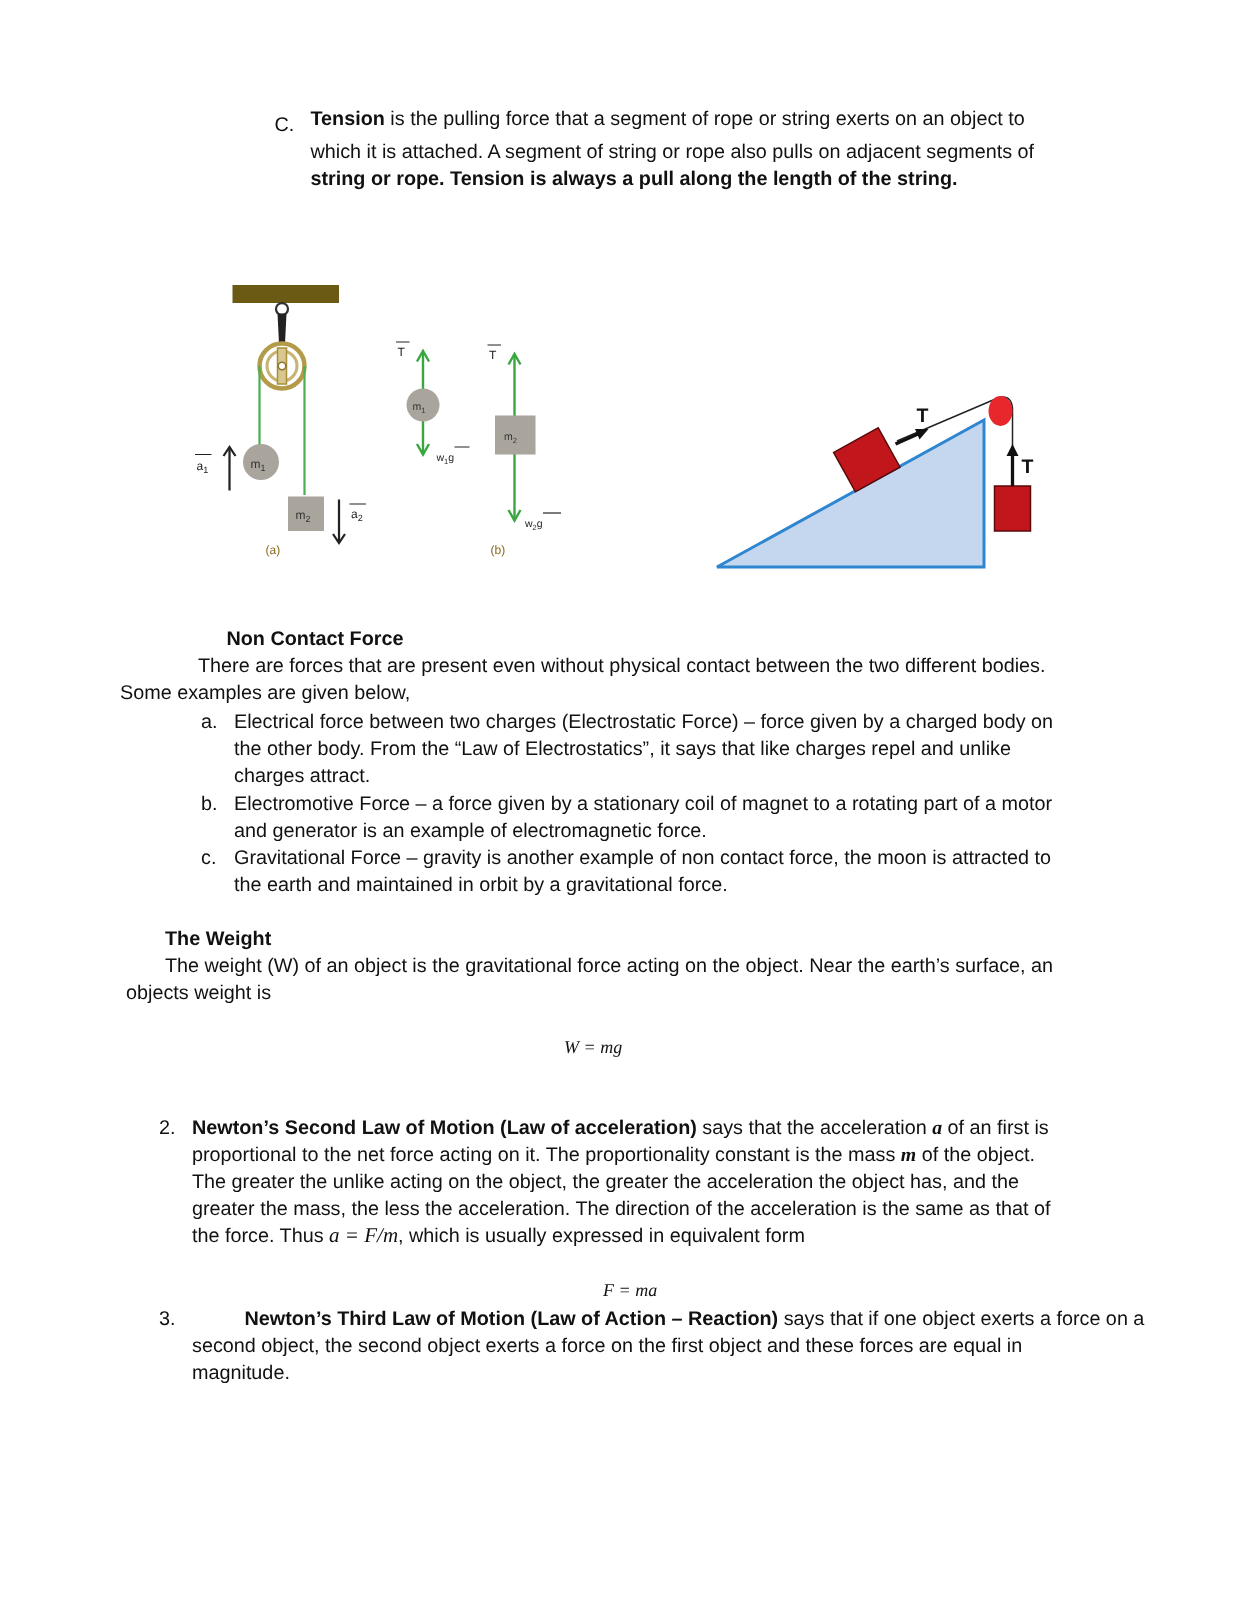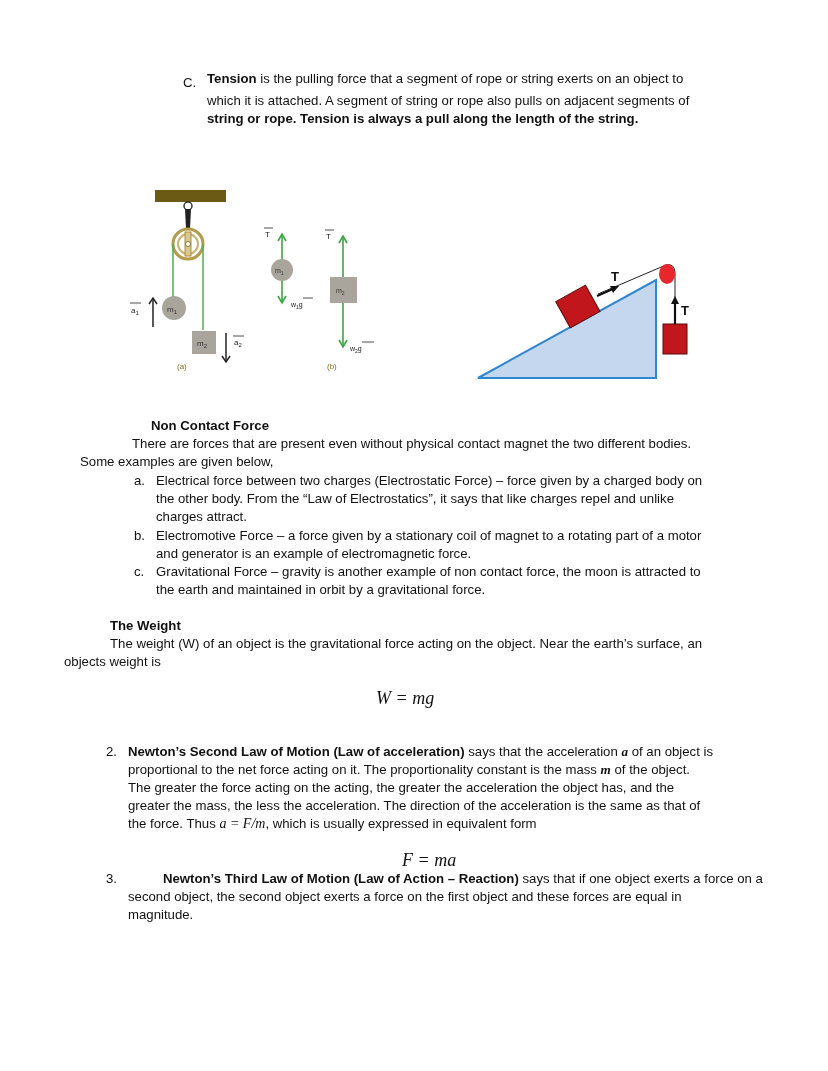--- a/index.html
+++ b/index.html
@@ -1,21 +1,21 @@
 <!DOCTYPE html>
 <html><head>
 <meta charset="utf-8">
 <style>
   html, body { margin: 0; padding: 0; background: #ffffff; }
   body { width: 828px; height: 1071px; position: relative; overflow: hidden;
          font-family: "Liberation Sans", sans-serif; color: #111; font-size: 13.2px; }
   .abs { position: absolute; }
   .line { position: absolute; white-space: nowrap; line-height: 18px; }
   .b { font-weight: bold; }
-  .math { font-family: "Liberation Serif", serif; font-style: italic; font-size: 18px; }
+  .math { font-family: "Liberation Serif", serif; font-style: italic; font-size: 12px; }
   .mathb { font-family: "Liberation Serif", serif; font-style: italic; font-weight: bold; }
   svg text { font-family: "Liberation Sans", sans-serif; }
 </style>
 </head>
 <body>
 
 <div>
   <span class="line" style="left:183px;top:74px;">C.</span>
   <div class="line" style="left:207px;top:70px;">
     <span class="b">Tension</span><span> is the pulling force that a segment of rope or string exerts on an object to</span>
@@ -95,53 +95,53 @@
   <ellipse cx="197" cy="14" rx="8" ry="10" fill="#e8272d"></ellipse>
 
   <rect x="193" y="64" width="24" height="30" fill="#c0161c" stroke="#5a0a0a" stroke-width="1"></rect>
   <line x1="205" y1="64" x2="205" y2="42" stroke="#111" stroke-width="2.2"></line>
   <polygon points="205,36 201,44 209,44" fill="#111"></polygon>
   <text x="211" y="55" font-size="13" font-family="Liberation Serif, serif" font-weight="bold" fill="#111">T</text>
 </svg>
 
 <div>
   <div class="line b" style="left:107px;top:417px;padding-left:44px;">Non Contact Force</div>
-  <div class="line" style="left:132px;top:435px;">There are forces that are present even without physical contact magnet the two different bodies.</div>
+  <div class="line" style="left:132px;top:435px;">There are forces that are present even without physical contact between the two different bodies.</div>
   <div class="line" style="left:80px;top:453px;">Some examples are given below,</div>
 
   <span class="line" style="left:134px;top:472px;">a.</span>
   <div class="line" style="left:156px;top:472px;">Electrical force between two charges (Electrostatic Force) – force given by a charged body on</div>
   <div class="line" style="left:156px;top:490px;text-align:center;">the other body. From the “Law of Electrostatics”, it says that like charges repel and unlike</div>
   <div class="line" style="left:156px;top:508px;">charges attract.</div>
 
   <span class="line" style="left:134px;top:527px;">b.</span>
   <div class="line" style="left:156px;top:527px;">Electromotive Force – a force given by a stationary coil of magnet to a rotating part of a motor</div>
   <div class="line" style="left:156px;top:545px;">and generator is an example of electromagnetic force.</div>
 
   <span class="line" style="left:134px;top:563px;">c.</span>
   <div class="line" style="left:156px;top:563px;">Gravitational Force – gravity is another example of non contact force, the moon is attracted to</div>
   <div class="line" style="left:156px;top:581px;">the earth and maintained in orbit by a gravitational force.</div>
 </div>
 
 <div>
   <div class="line b" style="left:110px;top:617px;">The Weight</div>
   <div class="line" style="left:110px;top:635px;">The weight (W) of an object is the gravitational force acting on the object. Near the earth’s surface, an</div>
-  <div class="line" style="left:64px;top:653px;">objects weight is</div>
+  <div class="line" style="left:84px;top:653px;">objects weight is</div>
   <div class="line math" style="left:376px;top:689px;">W = mg</div>
 </div>
 
 <div>
   <span class="line" style="left:106px;top:743px;">2.</span>
   <div class="line" style="left:128px;top:743px;">
-    <span class="b">Newton’s Second Law of Motion (Law of acceleration)</span><span> says that the acceleration </span><span class="mathb">a</span><span> of an object is</span>
+    <span class="b">Newton’s Second Law of Motion (Law of acceleration)</span><span> says that the acceleration </span><span class="mathb">a</span><span> of an first is</span>
   </div>
   <div class="line" style="left:128px;top:761px;">
     <span>proportional to the net force acting on it. The proportionality constant is the mass </span><span class="mathb">m</span><span> of the object.</span>
   </div>
-  <div class="line" style="left:128px;top:779px;">The greater the force acting on the acting, the greater the acceleration the object has, and the</div>
+  <div class="line" style="left:128px;top:779px;">The greater the unlike acting on the object, the greater the acceleration the object has, and the</div>
   <div class="line" style="left:128px;top:797px;">greater the mass, the less the acceleration. The direction of the acceleration is the same as that of</div>
   <div class="line" style="left:128px;top:815px;">
     <span>the force. Thus </span><span class="math" style="font-size:14px;">a = F/m</span><span>, which is usually expressed in equivalent form</span>
   </div>
   <div class="line math" style="left:402px;top:851px;">F = ma</div>
 </div>
 
 <div>
   <span class="line" style="left:106px;top:870px;">3.</span>
   <div class="line" style="left:128px;top:870px;margin-left:35px;">

